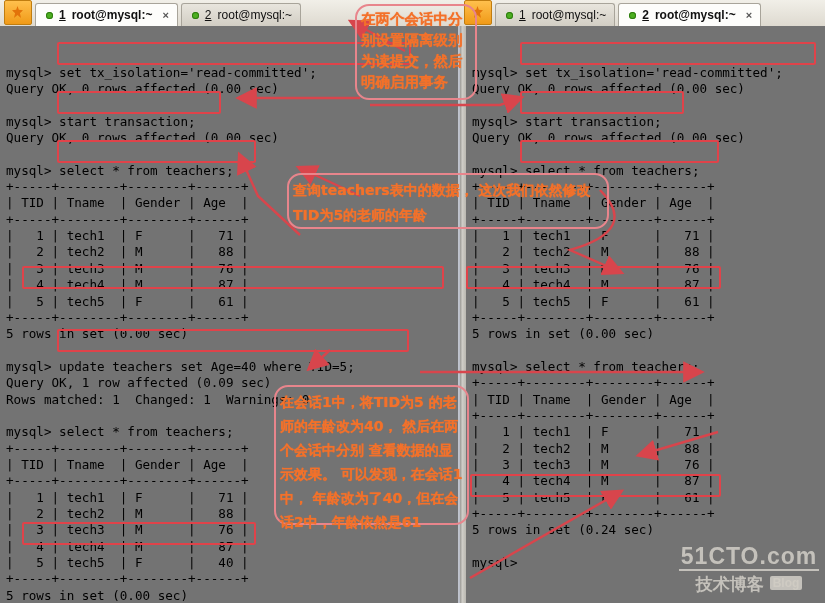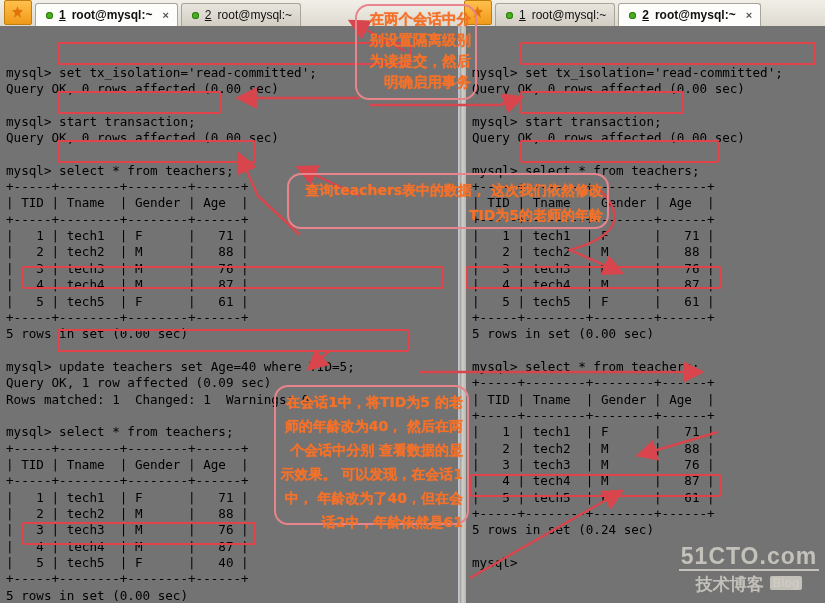--- a/index.html
+++ b/index.html
@@ -60,21 +60,21 @@
     background:linear-gradient(90deg,#c3c6cf,#aab0bd 55%,#8d93a1);
   }
   
   .hl{
     position:absolute;border:2px solid #e0434a;border-radius:2px;
     background:transparent;pointer-events:none;
   }
   .note{
     position:absolute;border:2px solid #e8858c;border-radius:14px;
     color:#f3712a;font-family:"DejaVu Sans","Liberation Sans",sans-serif;
-    font-weight:bold;font-size:14.5px;line-height:21px;text-align:right;
+    font-weight:bold;font-size:14.5px;line-height:21px;text-align:left;
     padding:3px 4px;box-sizing:border-box;
     text-shadow:0 0 1px #f3712a;
   }
   svg.arrows{position:absolute;left:0;top:0;width:825px;height:603px;
              pointer-events:none;}
   .wm{
     position:absolute;right:6px;bottom:6px;width:140px;height:54px;
     color:#c9c6bf;font-family:"Liberation Sans",sans-serif;text-align:center;
     opacity:.95;
   }

